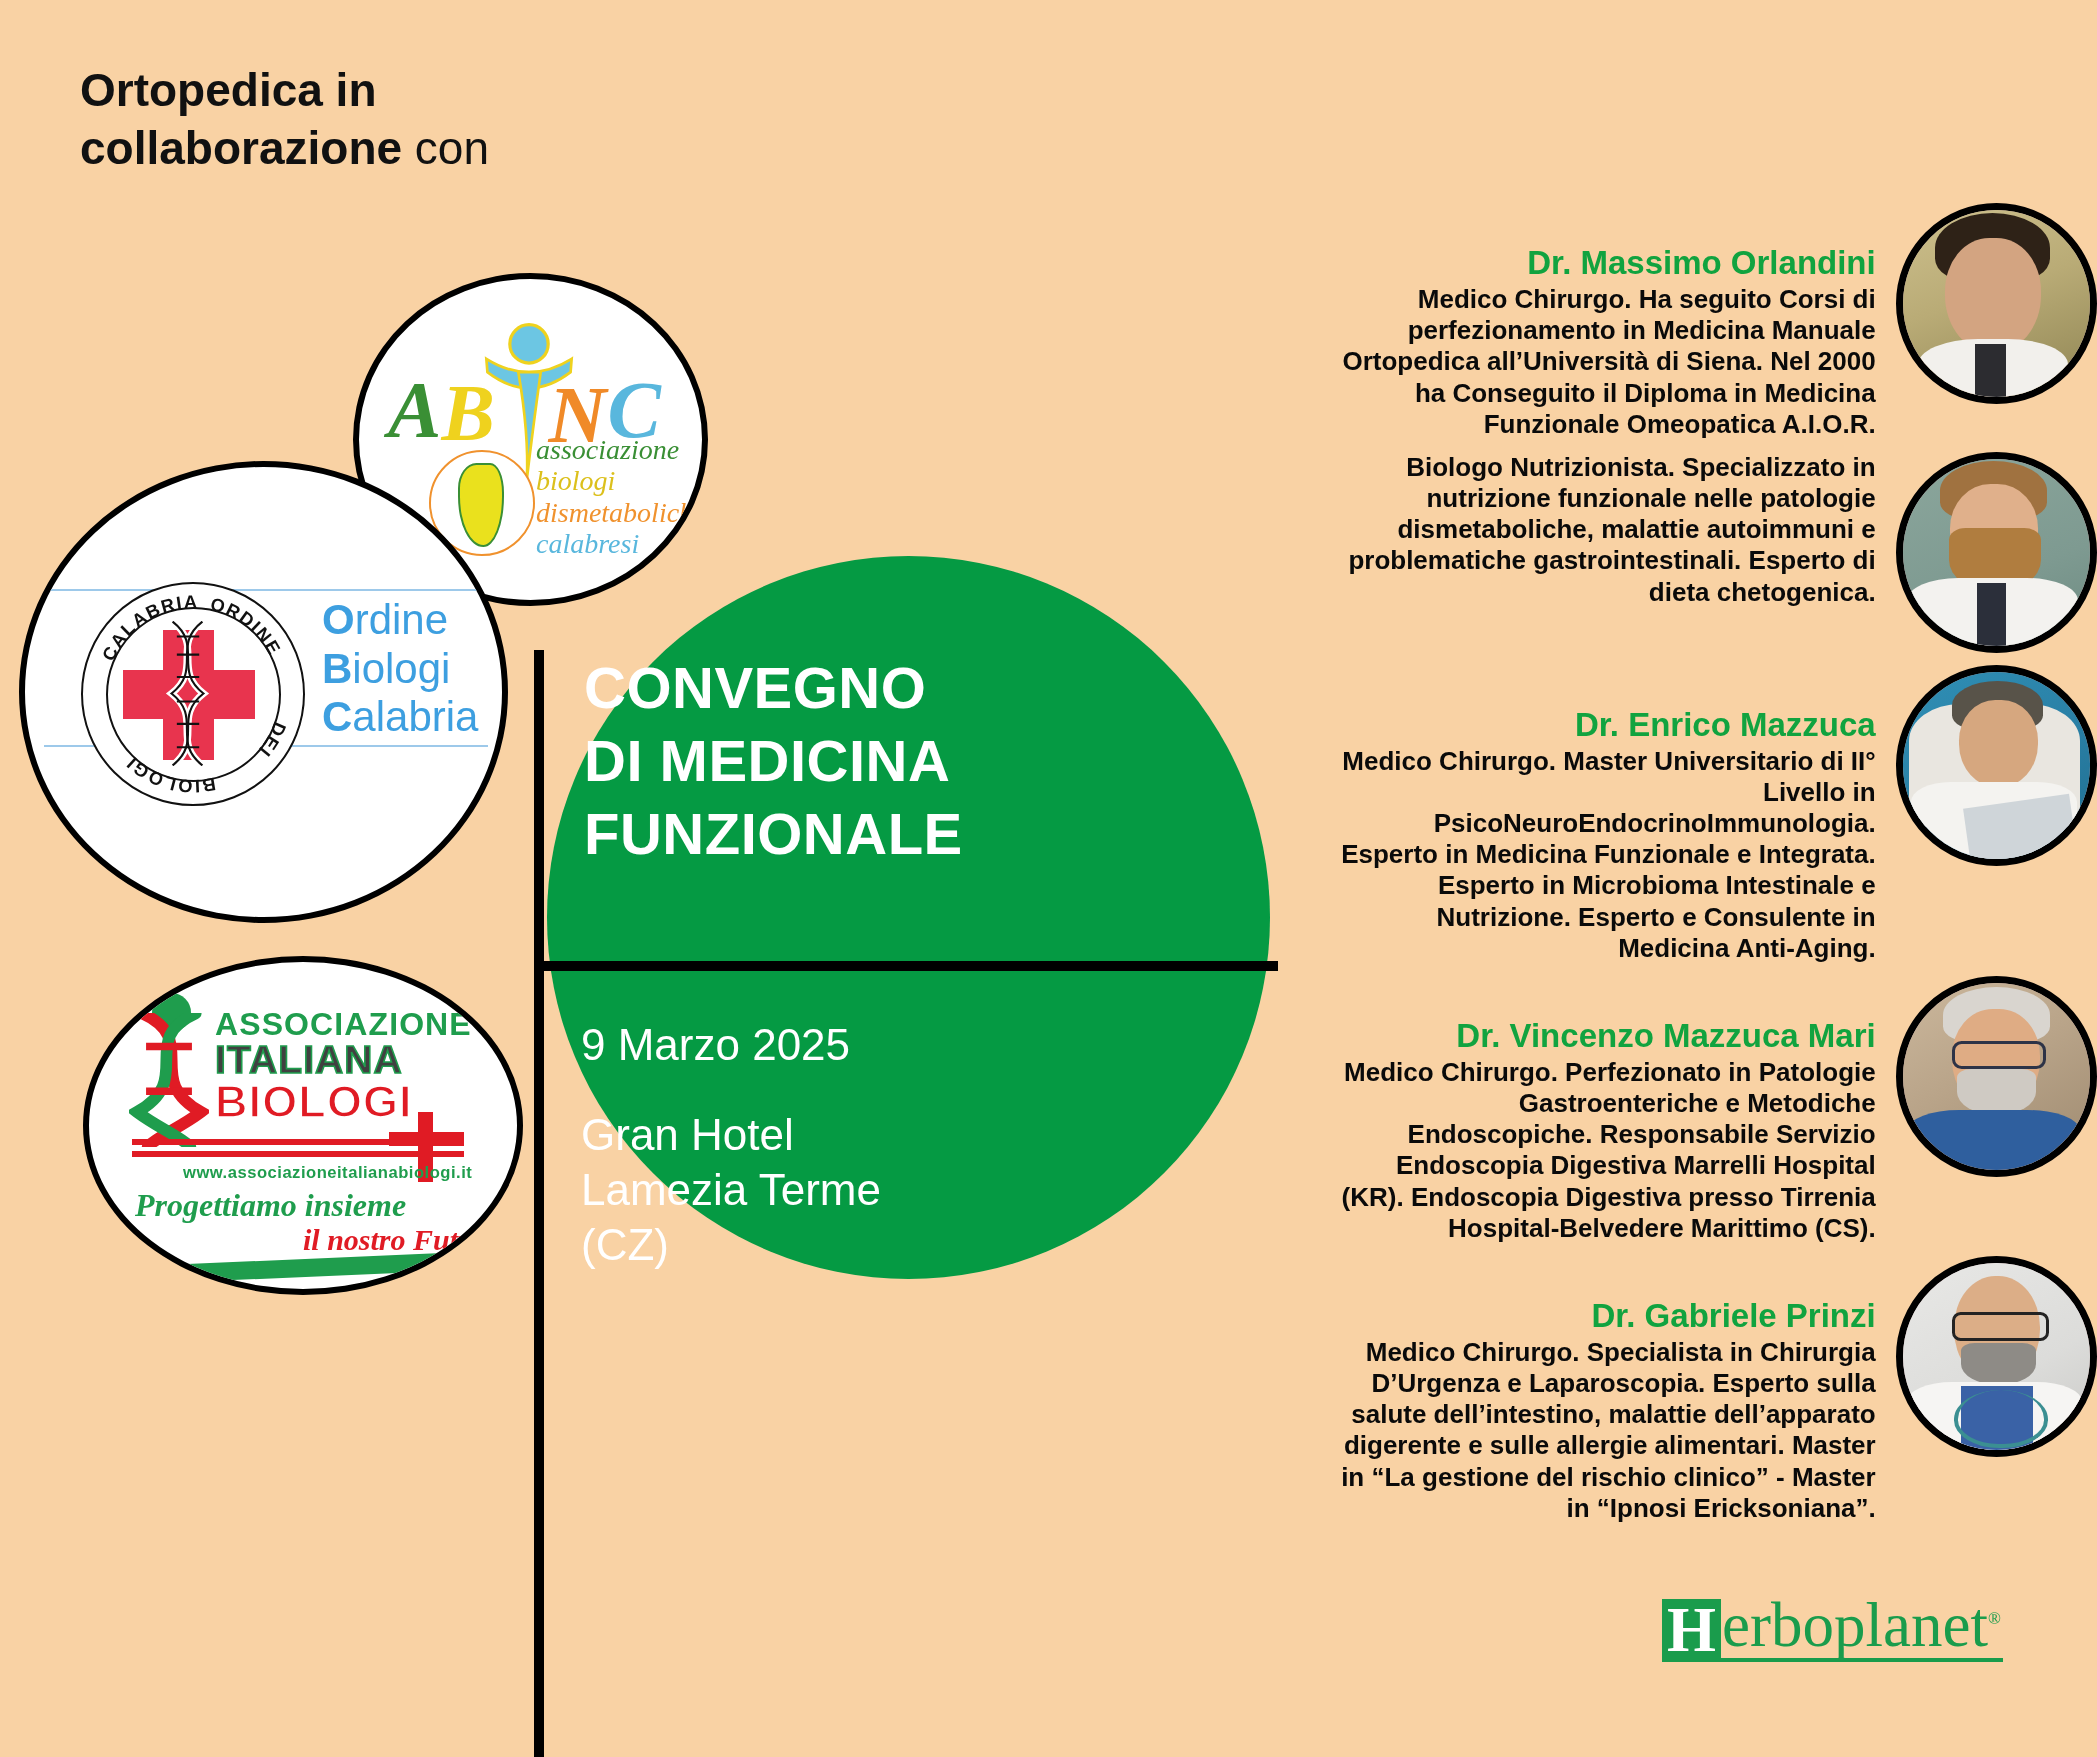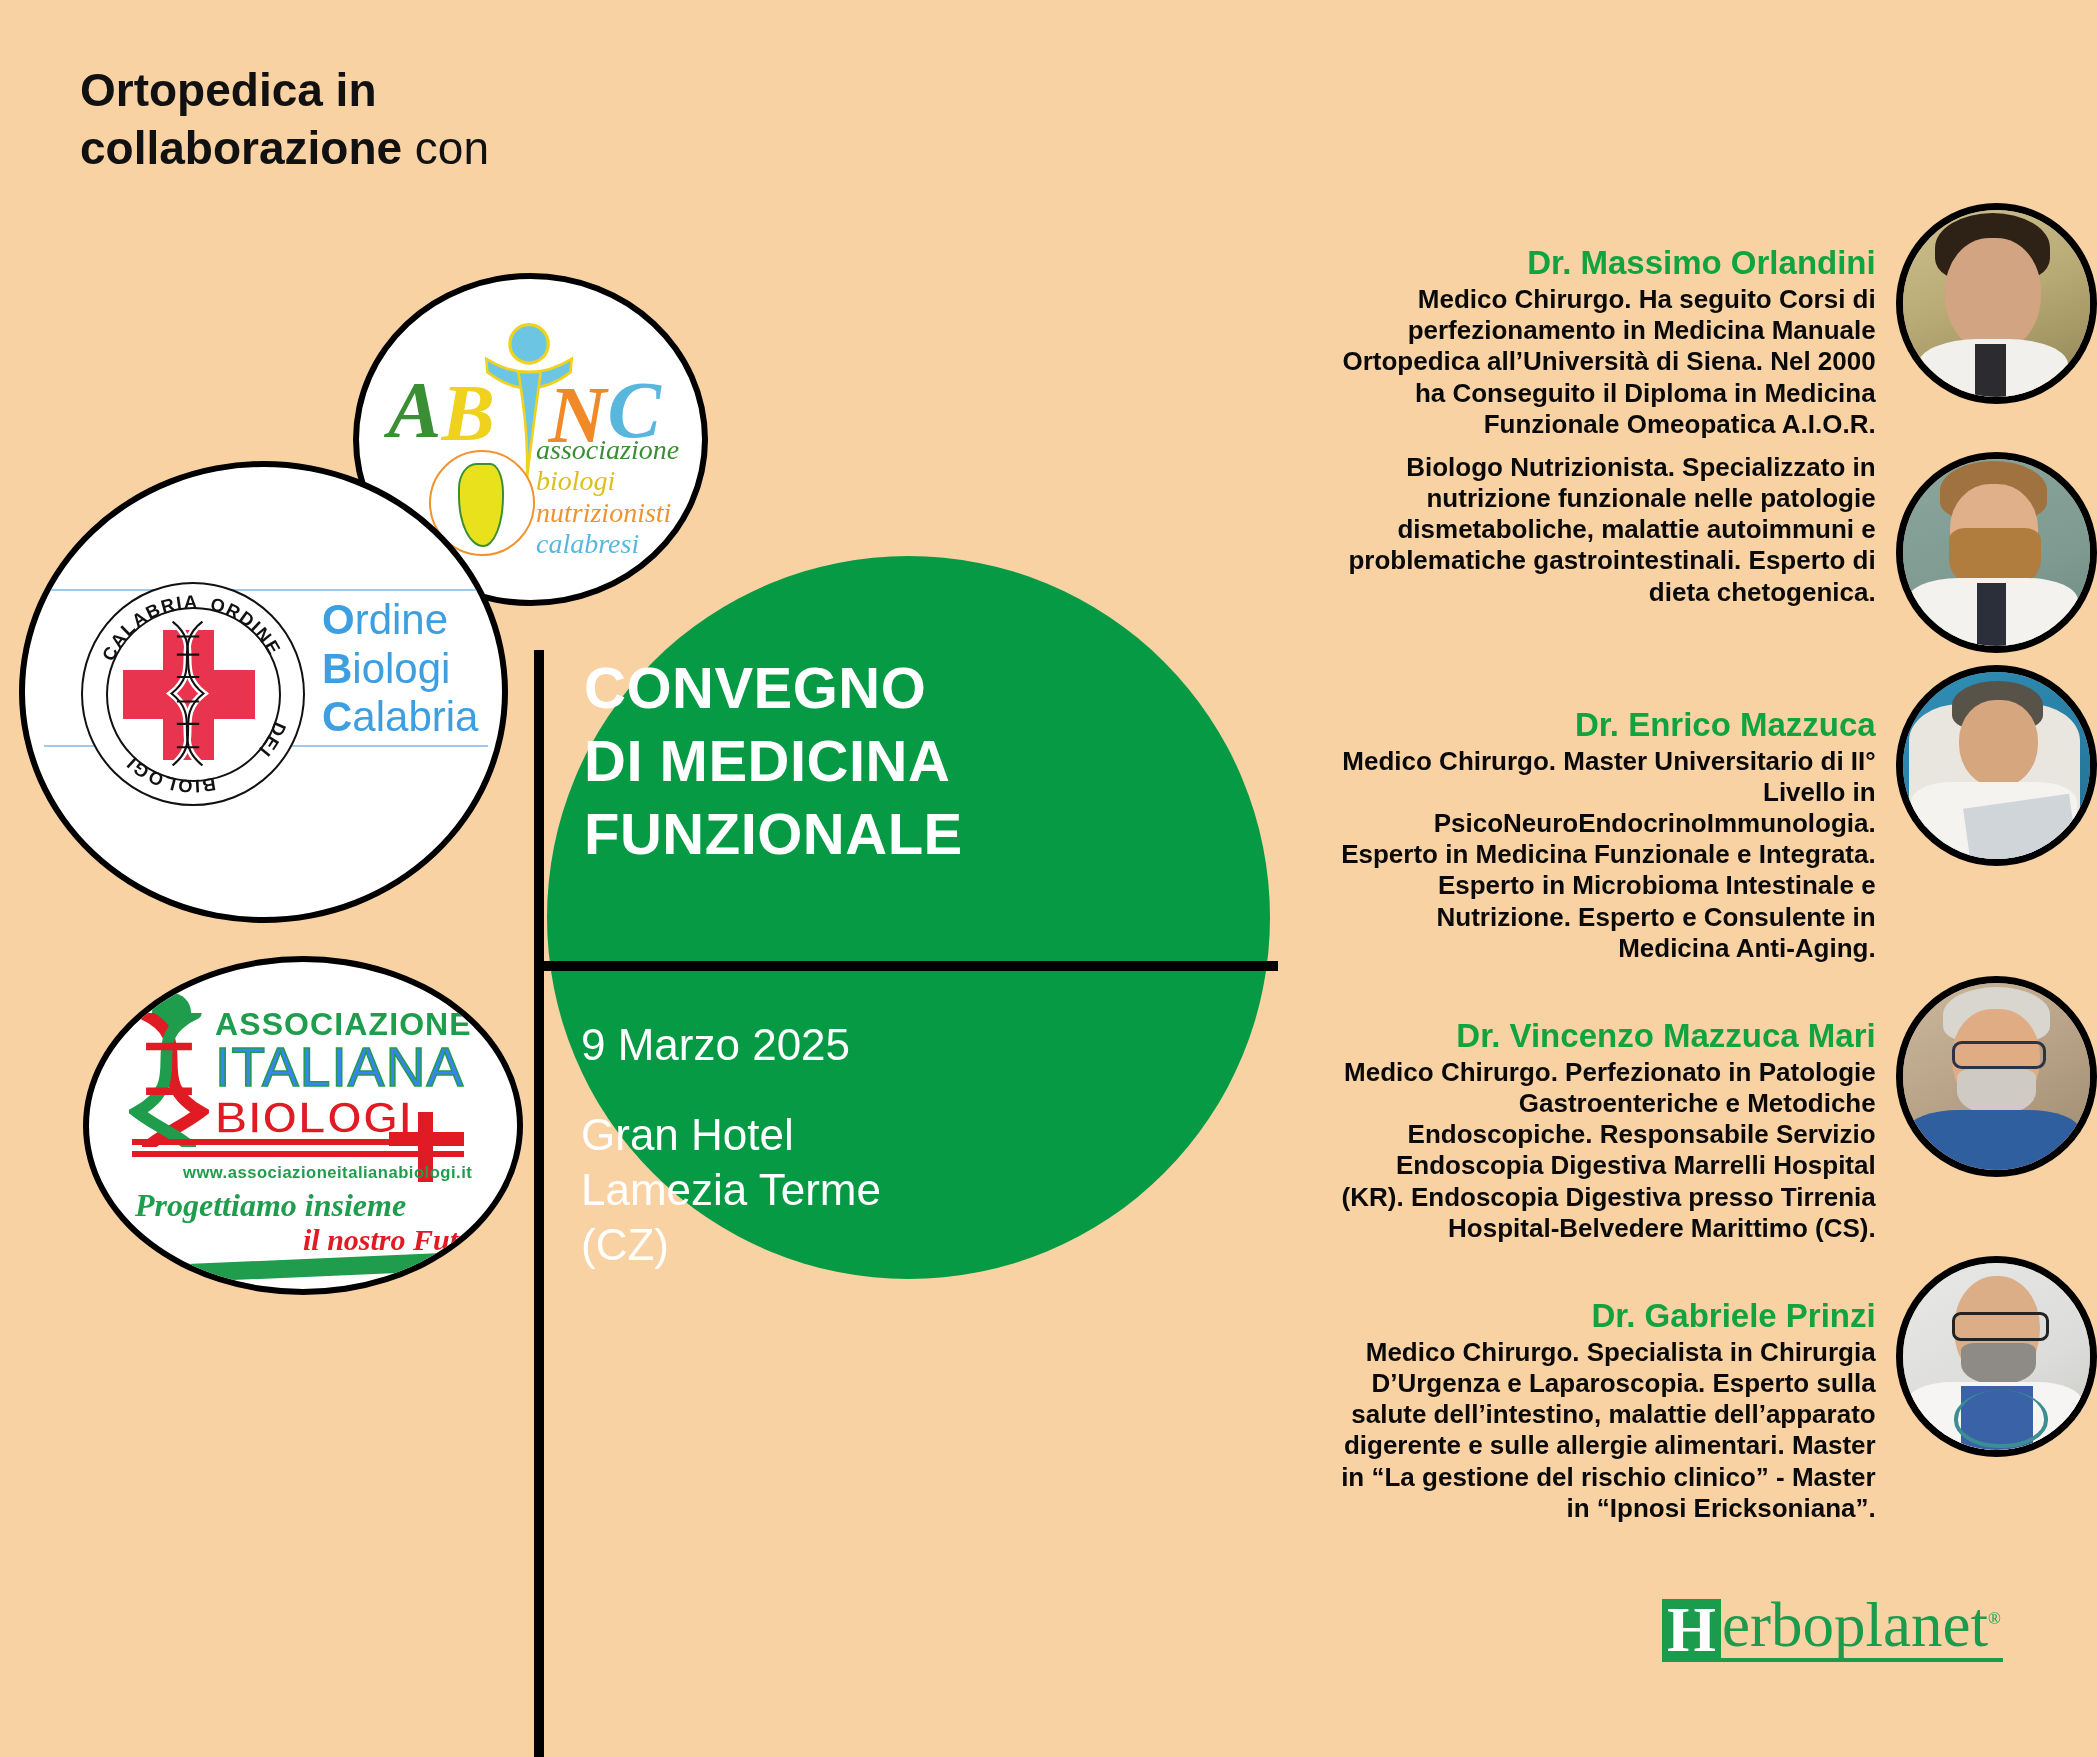--- a/index.html
+++ b/index.html
@@ -114,21 +114,21 @@
   .obc-wordmark b{font-weight:bold;}
   .obc-line{position:absolute;left:19px;width:444px;height:2.1px;background:#9dc9ea;}
   .obc-line.t{top:122px;}
   .obc-line.b{top:278px;}
 
   
   .aib-dna{position:absolute;left:40px;top:51px;width:80px;height:134px;}
   .aib-head{position:absolute;left:63px;top:31px;width:39px;height:39px;border-radius:50%;background:#1f9d4d;}
   .aib-text{position:absolute;left:126px;top:46px;width:252px;line-height:1;}
   .aib-text .l1{font-size:32px;font-weight:bold;color:#1f9d4d;letter-spacing:1.1px;}
-  .aib-text .l2{font-size:55px;font-weight:normal;color:#3b82f6;-webkit-text-stroke:1.6px #1f9d4d;letter-spacing:1.1px;}
+  .aib-text .l2{font-size:39px;font-weight:bold;color:#404040;-webkit-text-stroke:1.6px #1f9d4d;letter-spacing:1.1px;}
   .aib-text .l3{font-size:45px;font-weight:bold;color:#e01b24;-webkit-text-stroke:1.6px #fff;letter-spacing:1.1px;}
   .aib-bars{position:absolute;left:43px;top:177px;width:332px;}
   .aib-bars .bar{height:6.4px;background:#e01b24;margin-bottom:5.4px;}
   .aib-url{position:absolute;left:94px;top:201px;font-size:16.6px;font-weight:bold;color:#1f9d4d;letter-spacing:0.5px;}
   .aib-cross-v{position:absolute;left:329px;top:150px;width:15px;height:70px;background:#e01b24;}
   .aib-cross-h{position:absolute;left:300px;top:170px;width:75px;height:14px;background:#e01b24;}
   .aib-slog1{position:absolute;left:46px;top:225px;font-family:"Liberation Serif",serif;font-style:italic;font-size:32px;font-weight:bold;color:#1f9d4d;}
   .aib-slog2{position:absolute;left:214px;top:261px;font-family:"Liberation Serif",serif;font-style:italic;font-size:30px;font-weight:bold;color:#e01b24;}
   .aib-flag-g{position:absolute;left:0;top:297px;width:428px;height:18px;background:#1f9d4d;transform:rotate(-2.5deg);}
   .aib-flag-r{position:absolute;left:0;top:335px;width:428px;height:18px;background:#e01b24;transform:rotate(-2.5deg);}
@@ -240,21 +240,21 @@
         <circle cx="90" cy="42" r="36" fill="#6cc6e3" stroke="#efd21e" stroke-width="6"></circle>
         <path d="M10 70 Q90 120 170 70 L168 95 Q90 155 12 95 Z" fill="#6cc6e3" stroke="#efd21e" stroke-width="5"></path>
         <path d="M70 95 Q90 210 86 296 Q96 210 112 95 Z" fill="#6cc6e3" stroke="#efd21e" stroke-width="5"></path>
       </svg>
       <div class="abnc-map">
         <div class="shape"></div>
       </div>
       <div class="abnc-tag">
         <i class="t-assoc">associazione</i>
         <i class="t-bio">biologi</i>
-        <i class="t-nutri">nutrizionisti</i>
+        <i class="t-nutri">dismetaboliche</i>
         <i class="t-cal">calabresi</i>
       </div>
     </div>
   </div>
 
   <div class="logo-oval" id="logo-obc">
     <div class="obc-line t"></div>
     <div class="obc-line b"></div>
 
     <div class="obc-seal">

